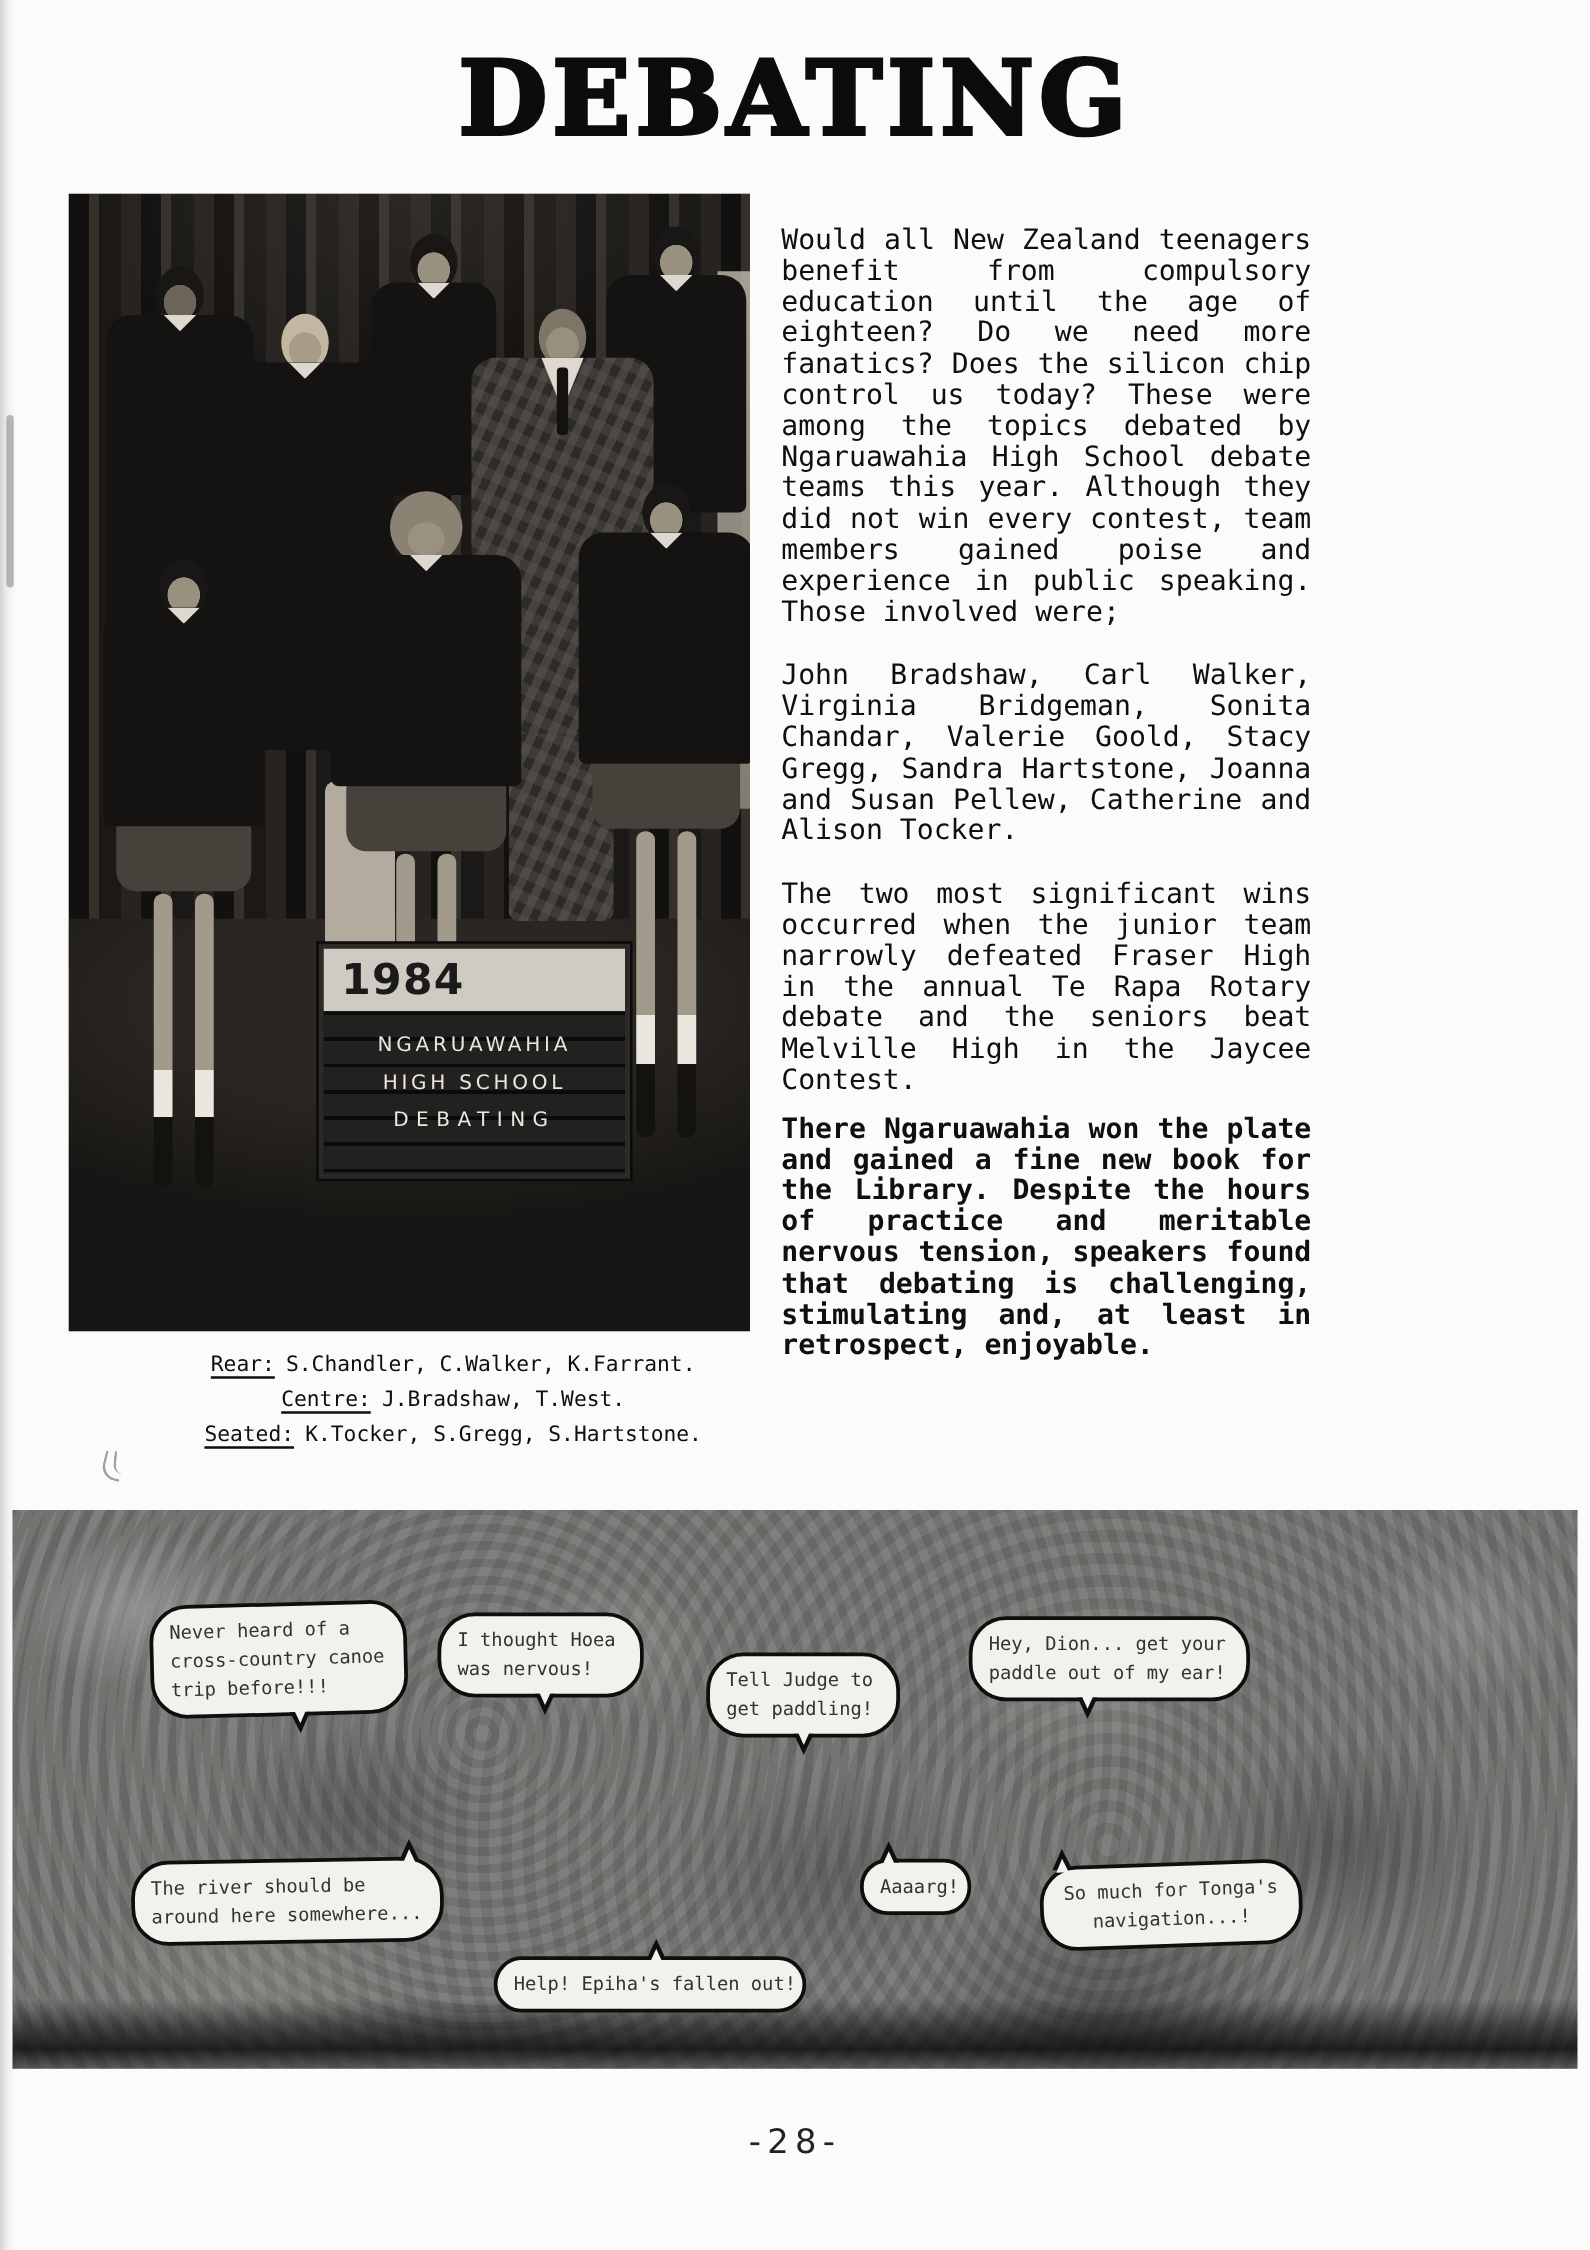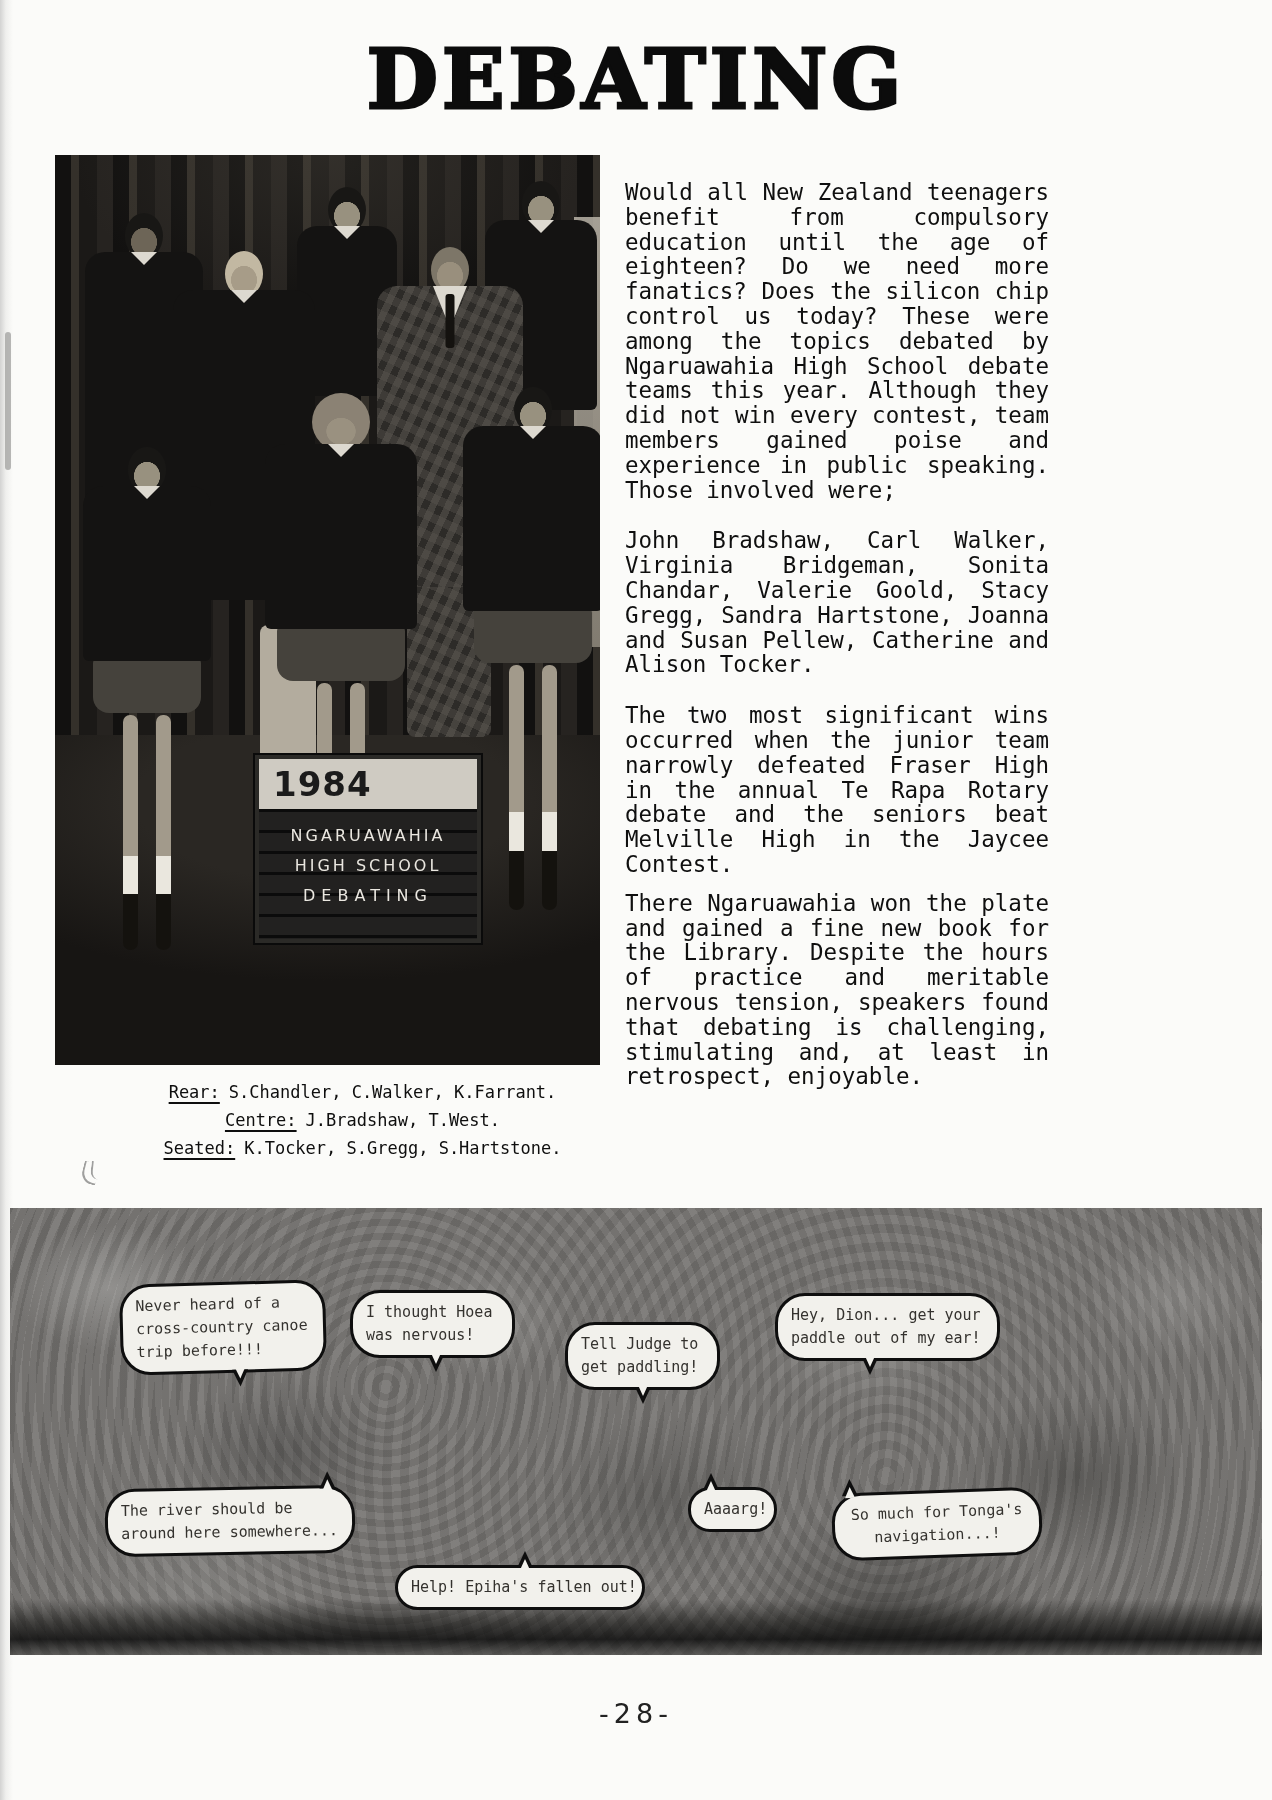--- a/index.html
+++ b/index.html
@@ -63,21 +63,21 @@
       repeating-linear-gradient(25deg, #3e3b37 0 9px, #2d2b28 9px 18px); }
   .teacher .torso::before { width:34px; height:42px; }
   .teacher .torso::after { content:""; position:absolute; left:50%; top:8px; transform:translateX(-50%);
     width:9px; height:54px; background:#14120f; border-radius:3px; }
   .cloth { position:absolute; z-index:3; border-radius:8px; }
   .plaid { background:
       repeating-linear-gradient(115deg, rgba(95,91,84,.5) 0 7px, rgba(0,0,0,0) 7px 14px),
       repeating-linear-gradient(25deg, #3e3b37 0 9px, #2d2b28 9px 18px); }
 
   
-  .sign { position:absolute; left:200px; top:600px; width:226px; height:188px; z-index:6;
+  .sign { position:absolute; left:200px; top:600px; width:249px; height:188px; z-index:6;
     border:4px solid #2b2a27; background:#101010; box-shadow:0 0 0 2px #0a0a0a; }
   .sign-year-strip { height:50px; background:#cfcbc2; display:flex; align-items:center; padding-left:14px; }
   .sign-year { font-family:"DejaVu Sans", sans-serif; font-weight:bold; font-size:34px;
     color:#1b1b1b; letter-spacing:1px; }
   .sign-board { position:absolute; top:50px; left:0; right:0; bottom:0; padding-top:12px;
     background:repeating-linear-gradient(#0b0b0b 0 3px, #222120 3px 21px); }
   .sign-line { font-family:"DejaVu Sans", sans-serif; font-weight:normal; color:#eae7e0;
     text-align:center; font-size:16px; line-height:30px; letter-spacing:3px; }
   .sign-line:nth-child(3) { letter-spacing:6px; }
 
@@ -85,21 +85,21 @@
   .photo-caption { position:absolute; left:90px; top:1078px; width:545px; text-align:center;
     font-size:17px; line-height:28px; color:#0e0e0e; }
   .cap-label { text-decoration:underline; text-decoration-thickness:2px; text-underline-offset:4px;
     margin-right:9px; }
 
   
   .article { position:absolute; left:625px; top:180px; width:424px;
     font-size:22.5px; line-height:24.8px; color:#0f0f0f; text-align:justify; }
   .article p { margin:0 0 26px 0; }
   .article p:nth-child(3) { margin-bottom:14px; }
-  .article p:last-child { margin-bottom:0; }
+  .article p:last-child { margin-bottom:0;font-weight:bold; }
 
   
   .cartoon { position:absolute; left:10px; top:1208px; width:1252px; height:447px; overflow:hidden;
     background-color:#757370;
     background-image:
       radial-gradient(140px 90px at 8% 18%, rgba(200,200,198,.35), transparent 70%),
       radial-gradient(160px 110px at 22% 55%, rgba(40,40,40,.30), transparent 70%),
       radial-gradient(120px 80px at 38% 25%, rgba(205,205,202,.25), transparent 70%),
       radial-gradient(180px 120px at 52% 65%, rgba(48,48,46,.28), transparent 70%),
       radial-gradient(150px 100px at 68% 30%, rgba(190,190,187,.22), transparent 70%),

